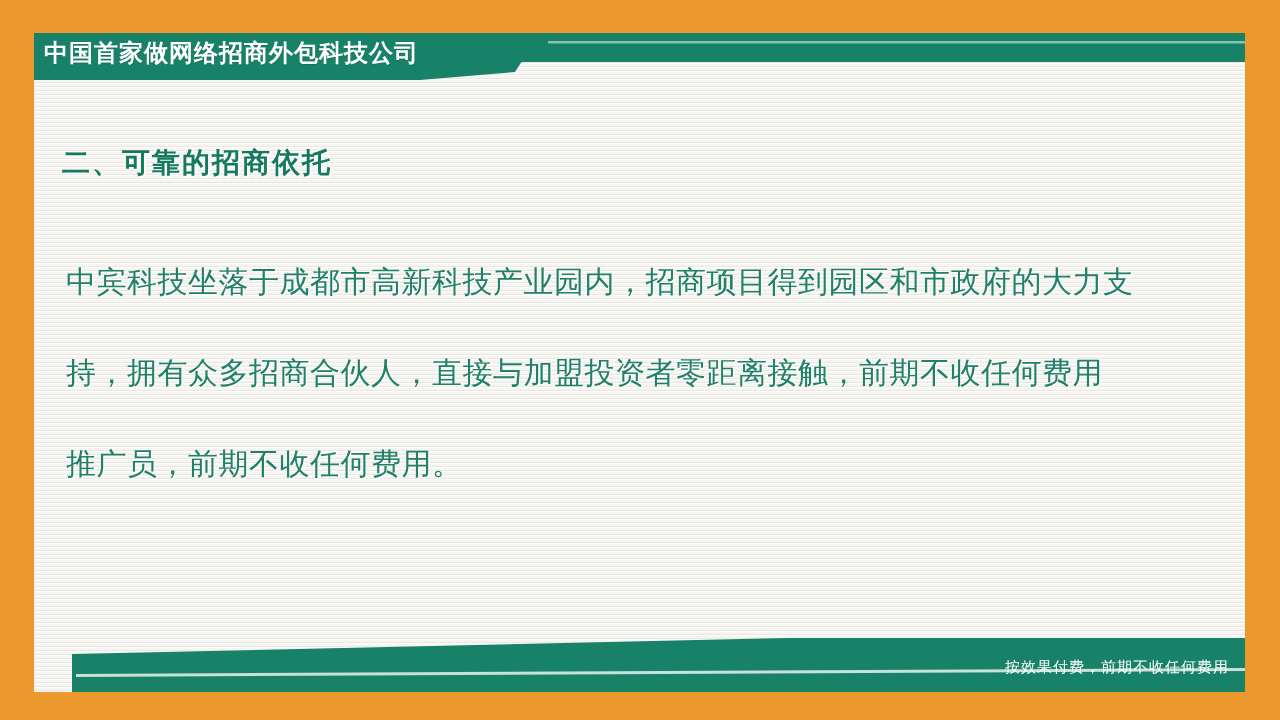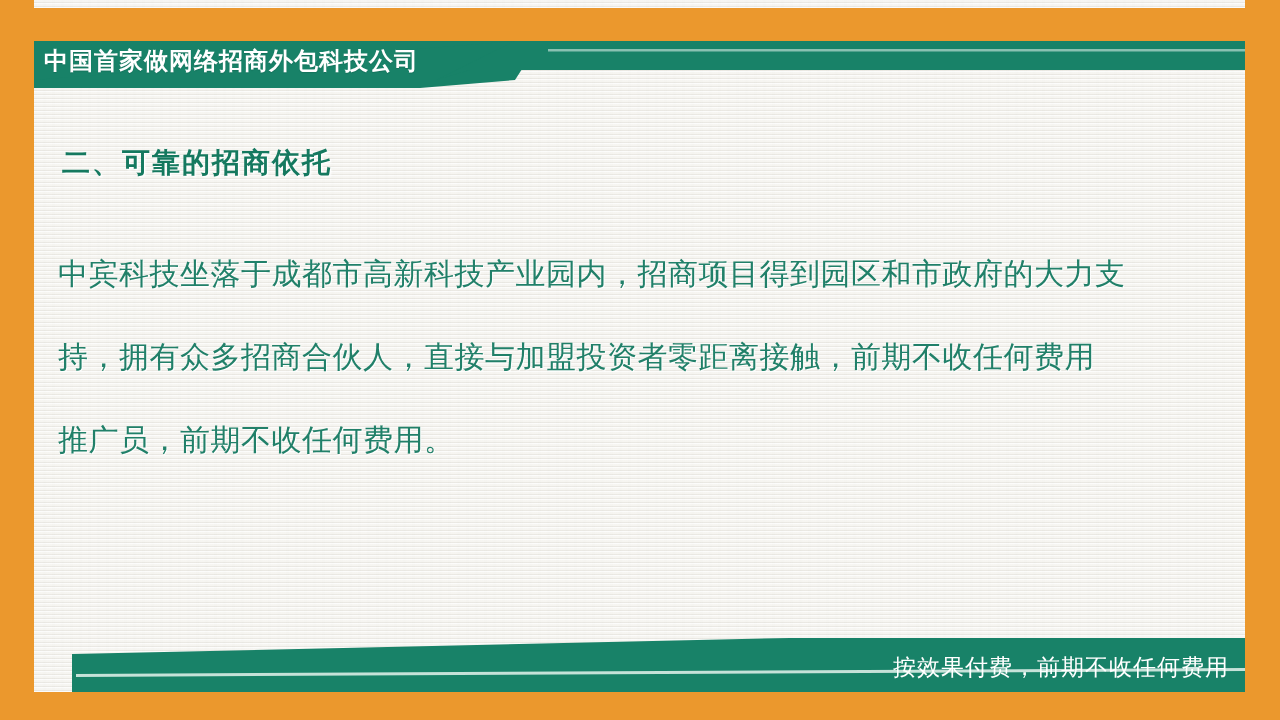--- a/index.html
+++ b/index.html
@@ -47,21 +47,21 @@
         rgba(0,0,0,0.012) 3px,
         rgba(255,255,255,0.02) 3px,
         rgba(255,255,255,0.02) 9px
       );
   }
 
   
   #header-band {
     position: absolute;
     left: 0;
-    top: 8px;
+    top: 0;
     width: 1076px;
     height: 110px;
     pointer-events: none;
   }
   #header-band svg { display: block; }
 
   #header-title {
     position: absolute;
     left: 44px;
     top: 37px;
@@ -104,41 +104,41 @@
     font-family: "Liberation Serif", "DejaVu Serif", serif;
     font-size: 30px;
     line-height: 75px;
     color: #218069;
     text-align: justify;
     text-justify: inter-character;
     letter-spacing: 0.5px;
     text-shadow: 1px 1px 0 rgba(255,255,255,0.85);
   }
   #body-text p {
-    margin: 8px;
+    margin: 16px;
     white-space: nowrap;
   }
   #body-text p.last { }
 
   
   #footer-band {
     position: absolute;
     left: 0;
     bottom: 0;
     width: 1280px;
     height: 110px;
     pointer-events: none;
   }
   #footer-band svg { display: block; }
 
   #footer-text {
     position: absolute;
     right: 51px;
     bottom: 38px;
-    font-size: 23px;
+    font-size: 15px;
     color: #ffffff;
     letter-spacing: 1px;
     white-space: nowrap;
     line-height: 30px;
   }
 </style>
 </head>
 <body>
 
 <div id="slide">

